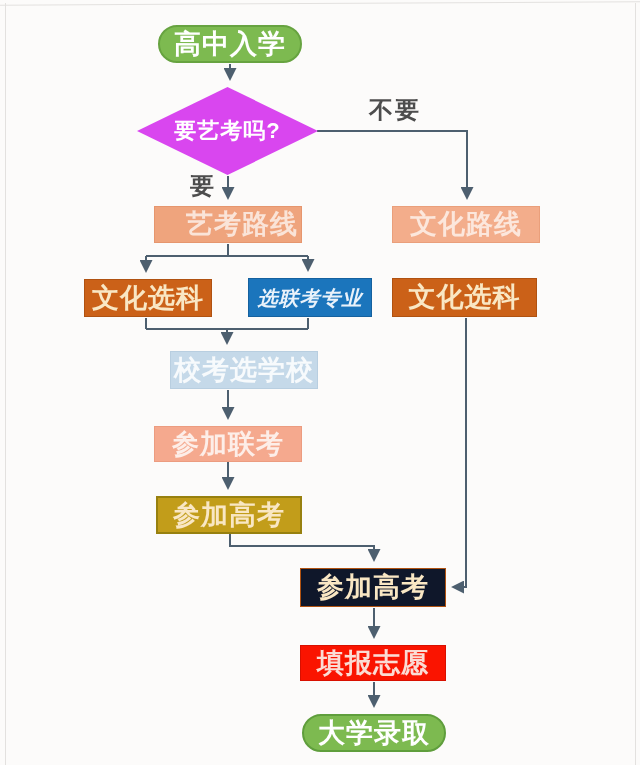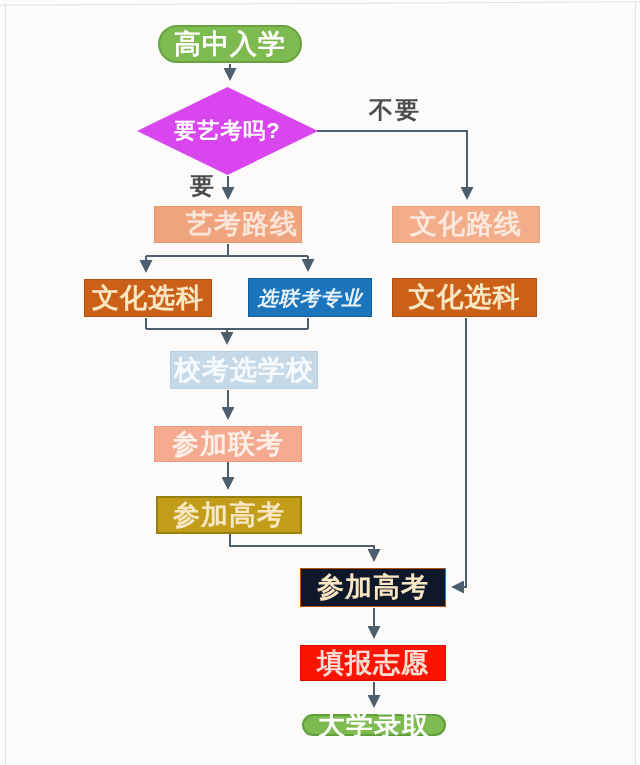--- a/index.html
+++ b/index.html
@@ -96,15 +96,15 @@
   <div class="node" style="left: 154px; top: 351px; width: 148px; height: 38px; color: rgba(255, 255, 255, 0.85); border: 1px solid rgb(184, 206, 224); background: rgb(197, 217, 233); margin-left: 16px;">校考选学校</div>
 
   <div class="node txt-pale" style="left: 154px; top: 426px; width: 148px; height: 36px; border: 1px solid rgb(236, 156, 128); background: rgb(245, 169, 142);">参加联考</div>
 
   <div class="node txt-cream" style="left: 156px; top: 496px; width: 146px; height: 38px; border: 2px solid rgb(151, 128, 15); background: rgb(194, 157, 26);">参加高考</div>
 
   <div class="node txt-cream" style="left: 300px; top: 568px; width: 146px; height: 39px; border: 1px solid rgb(176, 82, 17); background: #0f172a; text-align: right;">参加高考</div>
 
   <div class="node txt-red-pale" style="left: 300px; top: 645px; width: 146px; height: 36px; border: 1px solid rgb(216, 16, 0); background: rgb(250, 20, 0);">填报志愿</div>
 
-  <div class="node terminator" style="left: 302px; top: 714px; width: 144px; height: 22px; border: 2px solid rgb(95, 158, 60); background: rgb(125, 186, 80);">大学录取</div>
+  <div class="node terminator" style="left: 302px; top: 714px; width: 144px; height: 38px; border: 2px solid rgb(95, 158, 60); background: rgb(125, 186, 80);">大学录取</div>
 
 </div>
 
 </body></html>

